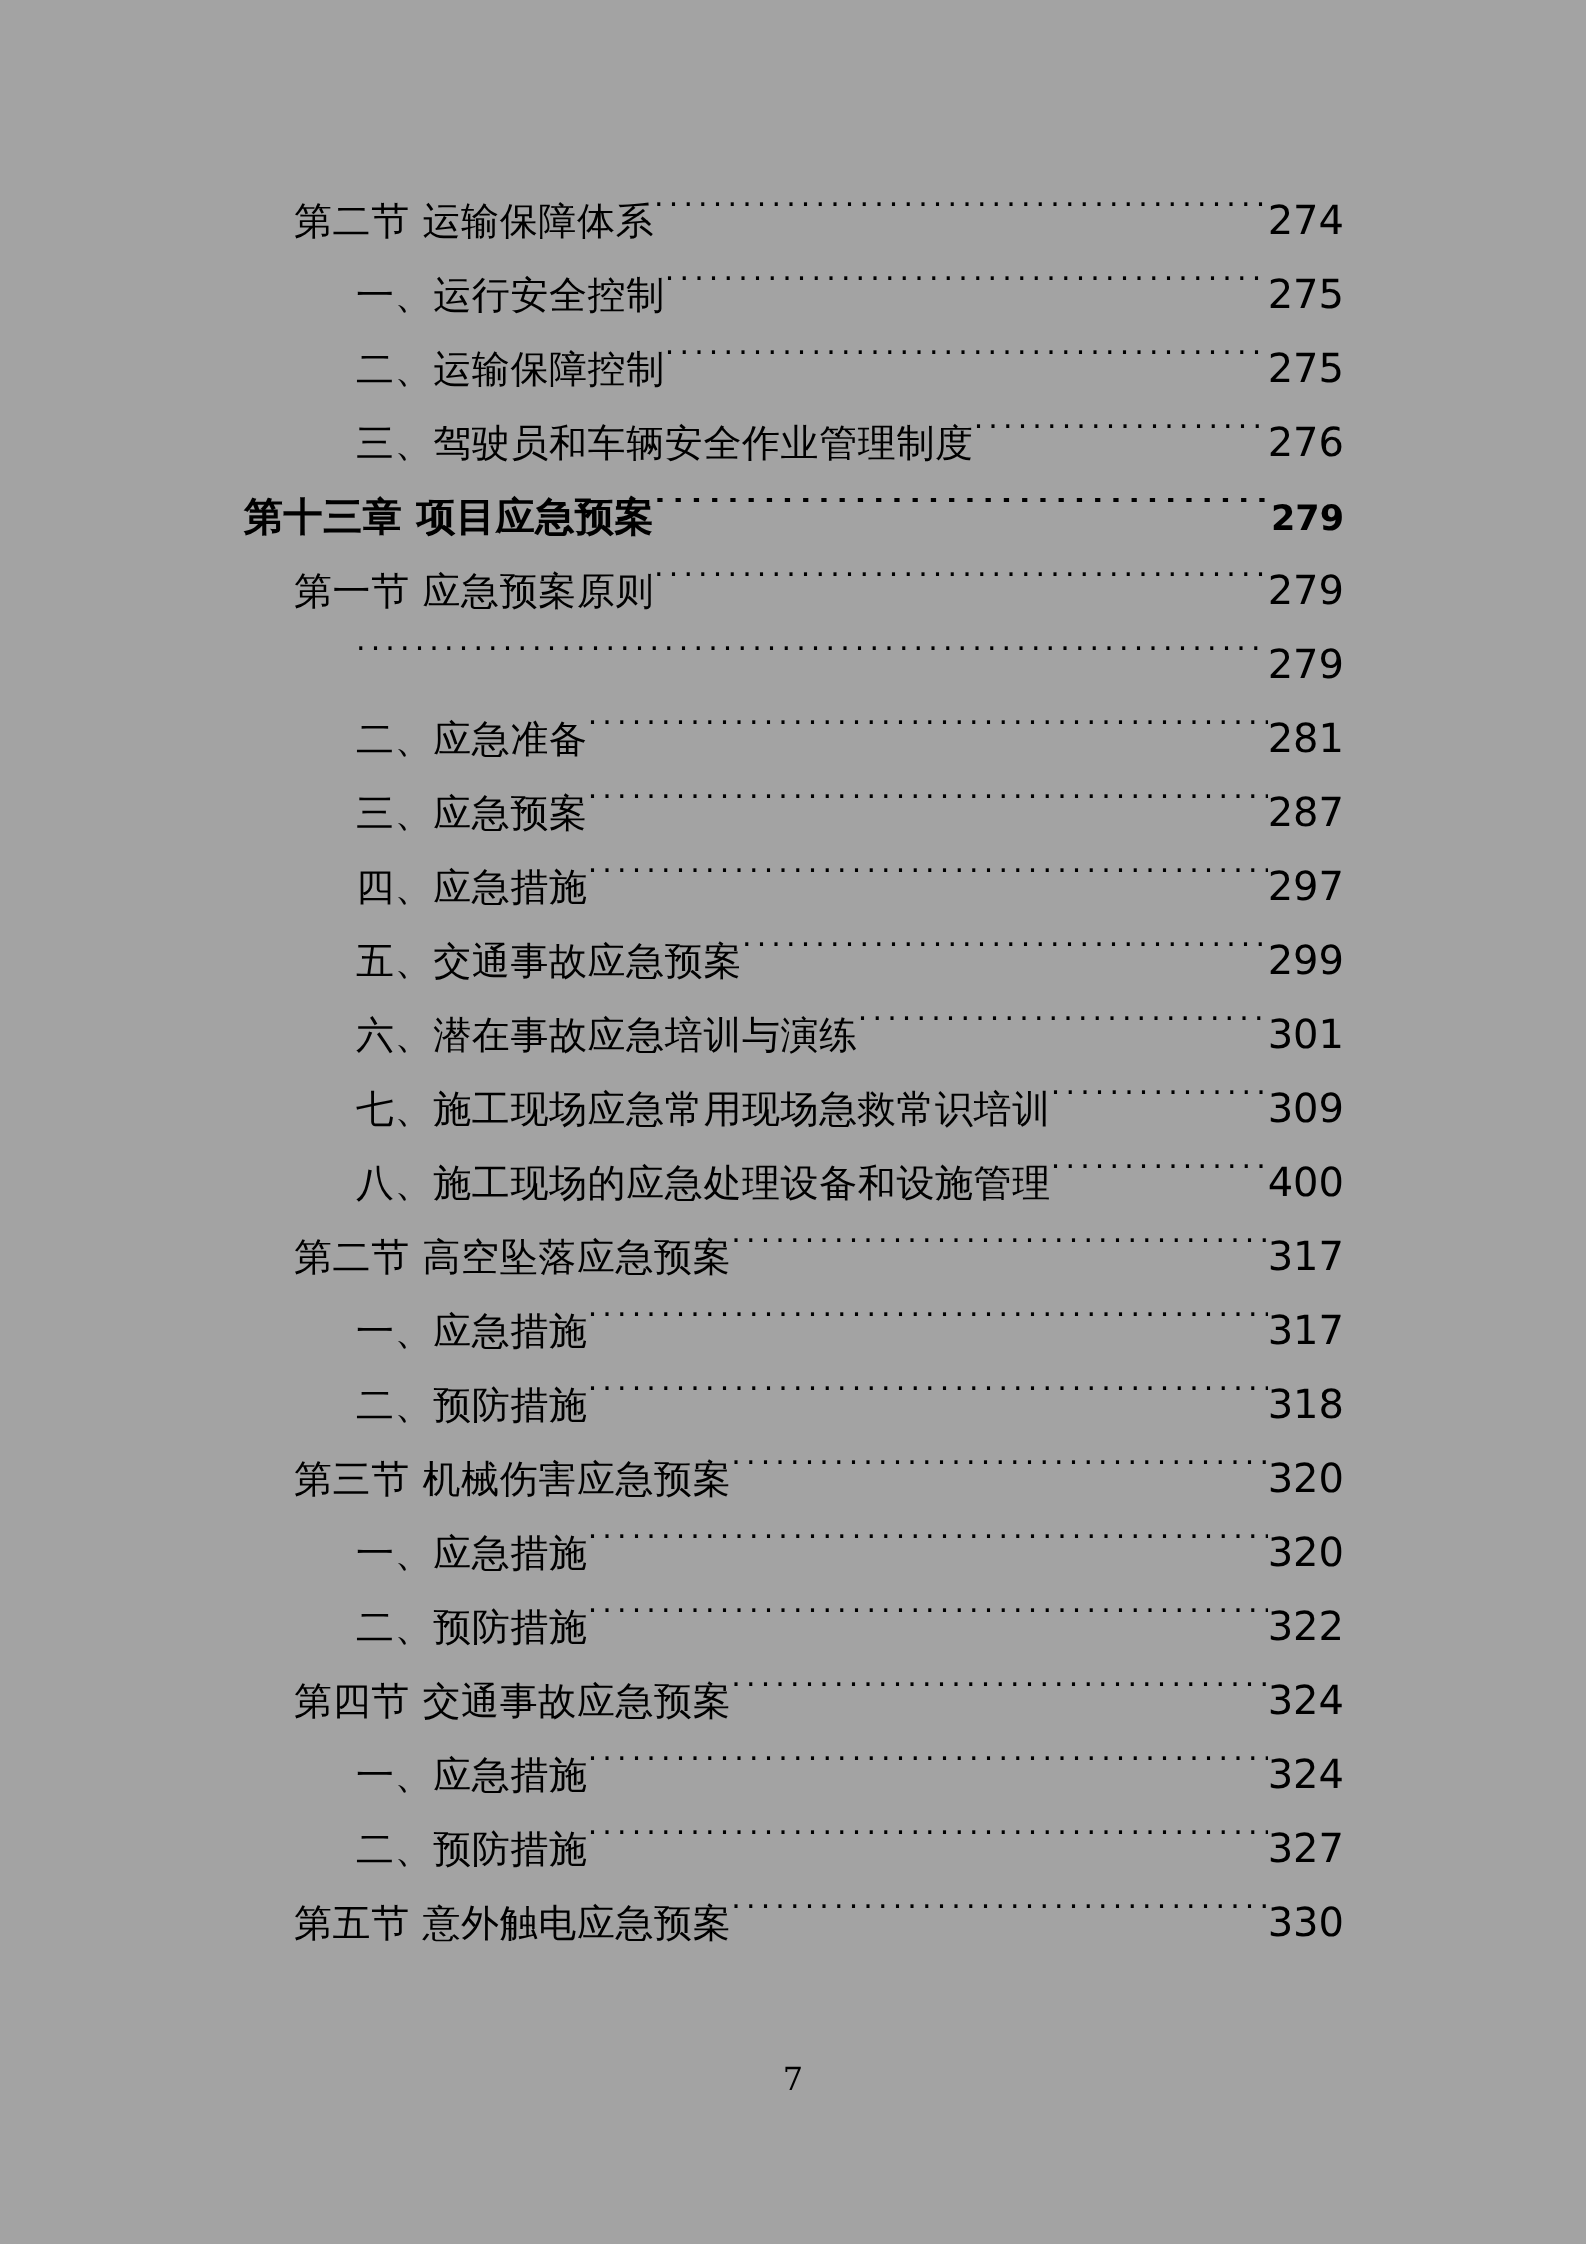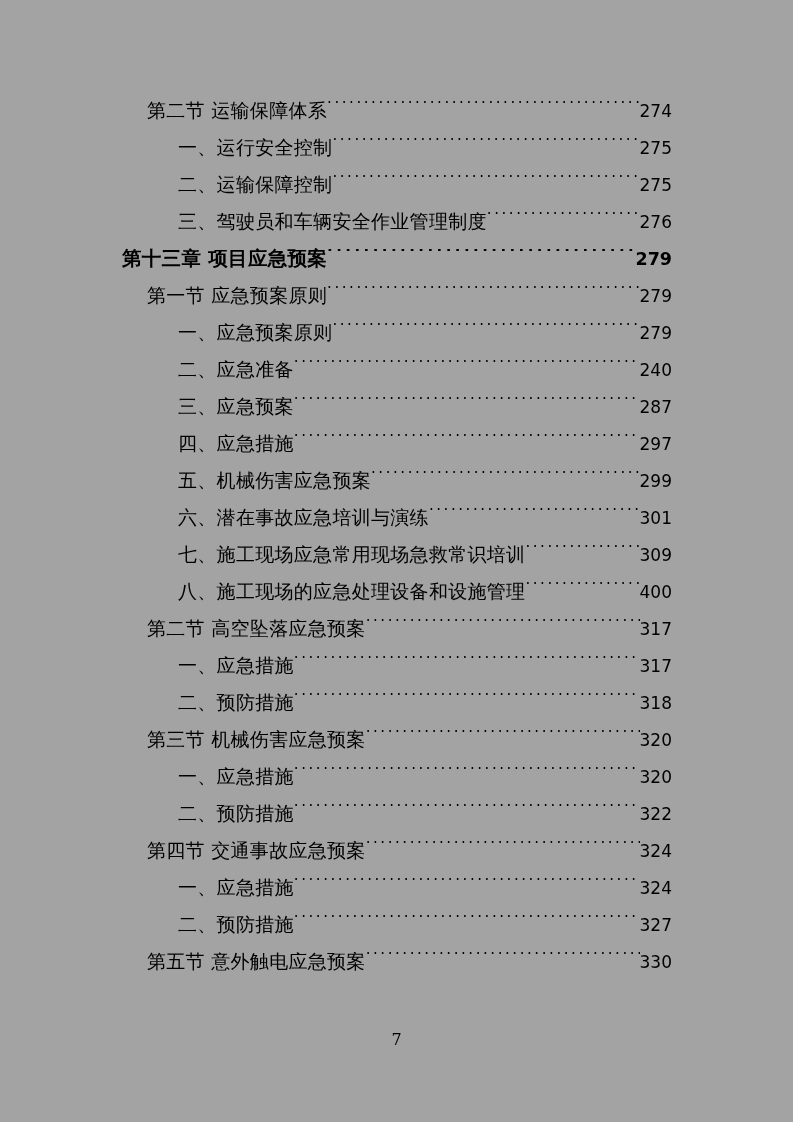--- a/index.html
+++ b/index.html
@@ -56,21 +56,21 @@
     bottom: 0;
     white-space: nowrap;
     font-family: "DejaVu Sans", "Liberation Sans", sans-serif;
     font-size: 15px;
     letter-spacing: -1.1px;
     color: #000000;
   }
   .entry-page {
     flex: 0 0 auto;
     font-family: "DejaVu Sans", "Liberation Sans", sans-serif;
-    font-size: 17px;
+    font-size: 20px;
     text-align: right;
     padding-left: 0px;
   }
 
   
   .lvl-chapter {
     padding-left: 122px;
   }
   .lvl-chapter .entry-title {
     font-weight: bold;
@@ -137,41 +137,40 @@
         <span class="entry-title">第十三章  项目应急预案</span>
         <span class="leader"></span>
         <span class="entry-page">279</span>
       </div>
       <div class="toc-entry lvl-section">
         <span class="entry-title">第一节  应急预案原则</span>
         <span class="leader"></span>
         <span class="entry-page">279</span>
       </div>
       <div class="toc-entry lvl-sub">
-        <span class="entry-title">一、应急预案原则</span>
         <span class="leader"></span>
         <span class="entry-page">279</span>
       </div>
       <div class="toc-entry lvl-sub">
         <span class="entry-title">二、应急准备</span>
         <span class="leader"></span>
-        <span class="entry-page">240</span>
+        <span class="entry-page">281</span>
       </div>
       <div class="toc-entry lvl-sub">
         <span class="entry-title">三、应急预案</span>
         <span class="leader"></span>
         <span class="entry-page">287</span>
       </div>
       <div class="toc-entry lvl-sub">
         <span class="entry-title">四、应急措施</span>
         <span class="leader"></span>
         <span class="entry-page">297</span>
       </div>
       <div class="toc-entry lvl-sub">
-        <span class="entry-title">五、机械伤害应急预案</span>
+        <span class="entry-title">五、交通事故应急预案</span>
         <span class="leader"></span>
         <span class="entry-page">299</span>
       </div>
       <div class="toc-entry lvl-sub">
         <span class="entry-title">六、潜在事故应急培训与演练</span>
         <span class="leader"></span>
         <span class="entry-page">301</span>
       </div>
       <div class="toc-entry lvl-sub">
         <span class="entry-title">七、施工现场应急常用现场急救常识培训</span>

